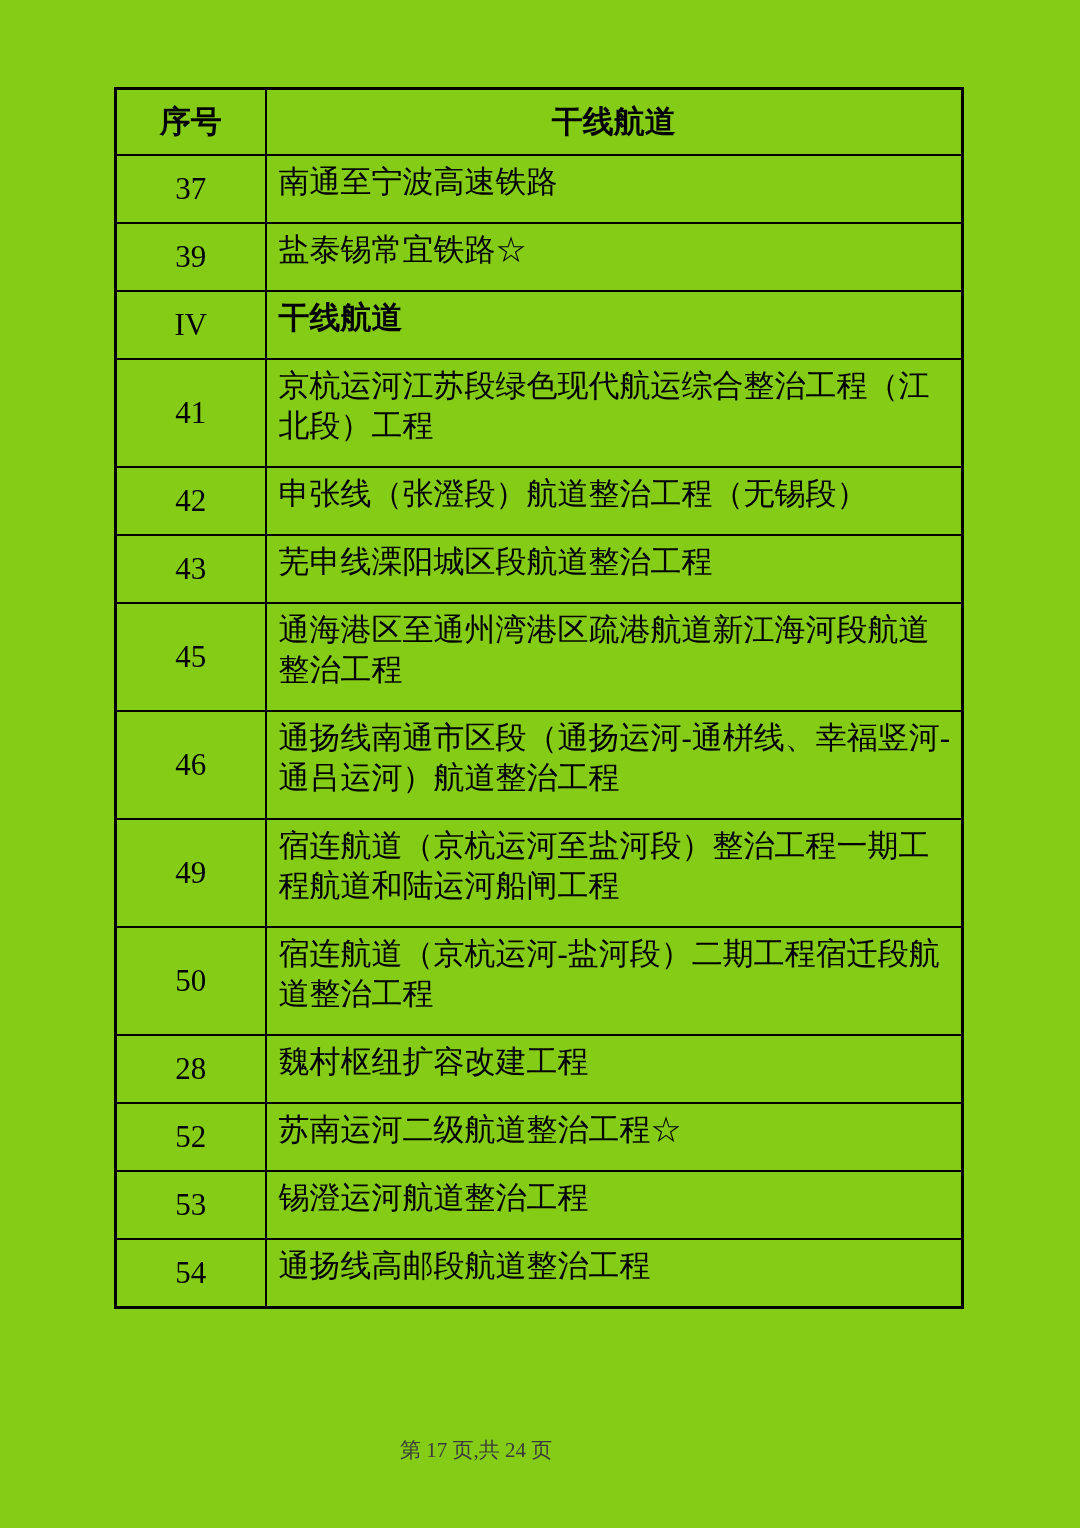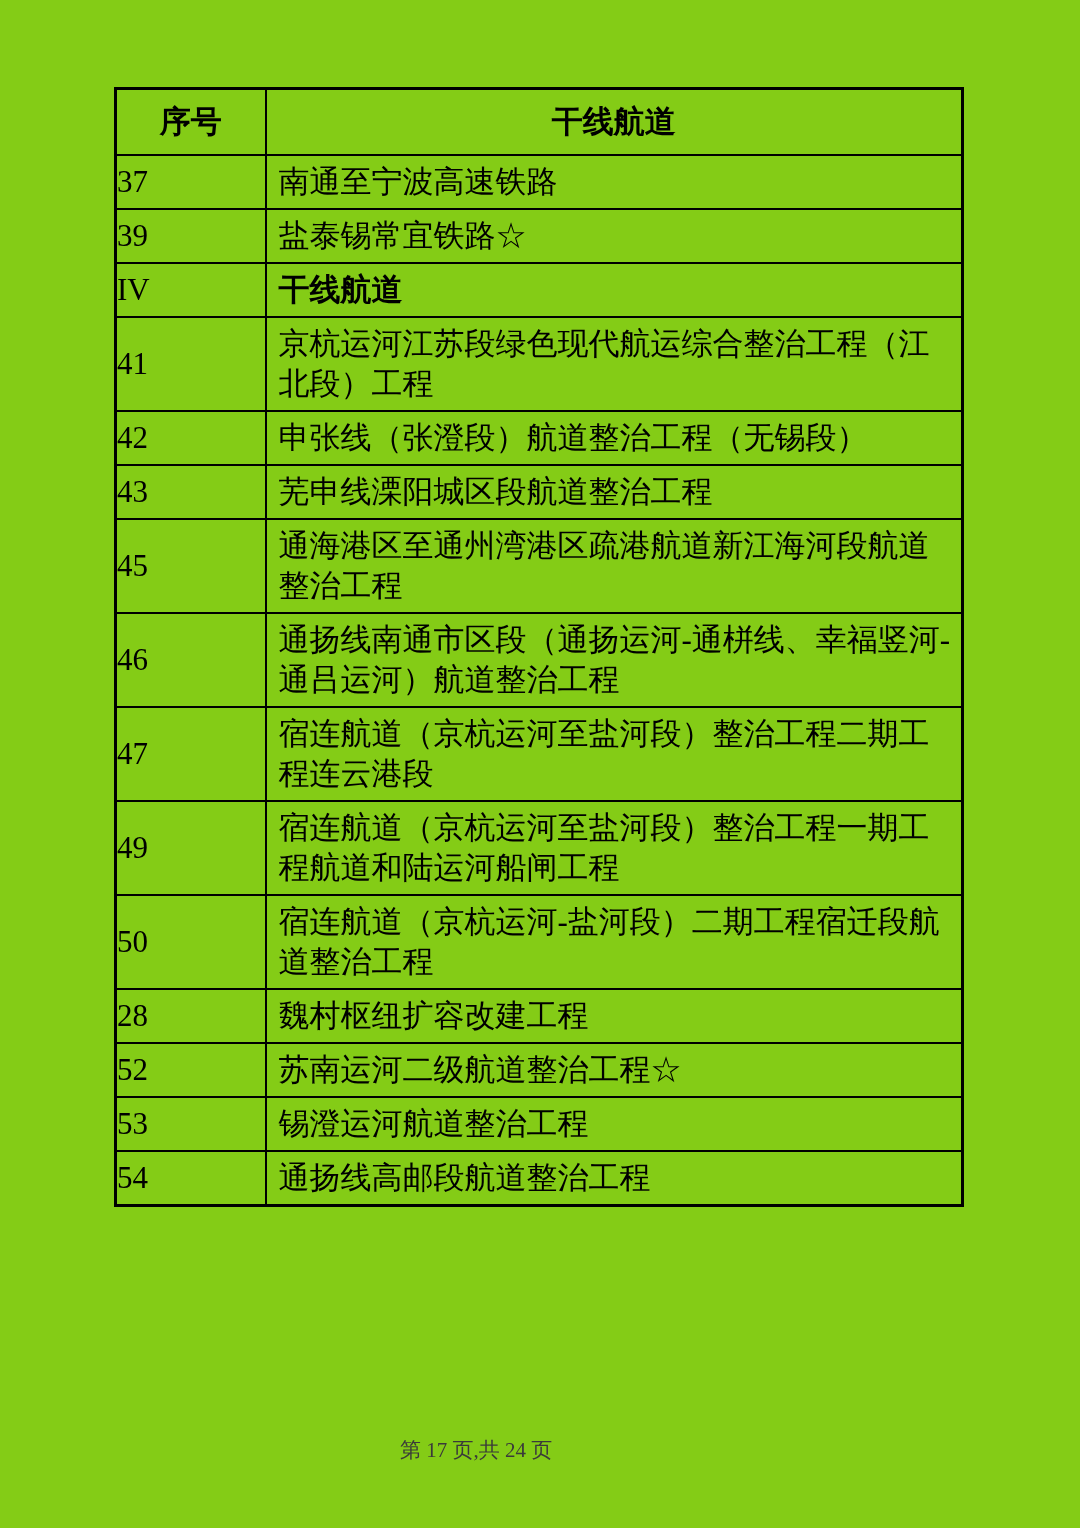--- a/index.html
+++ b/index.html
@@ -34,26 +34,26 @@
     word-break: break-all;
   }
   .doc-table th {
     font-weight: bold;
     text-align: center;
     padding: 12px 0;
   }
   .col-no-w   { width: 150px; }
   .col-name-w { width: 697px; }
   td.col-no {
-    text-align: left;
+    text-align: center;
     padding: 6px 0;
   }
   td.col-name {
     text-align: left;
-    padding: 6px 6px 6px 12px;
+    padding: 6px 6px 20px 12px;
   }
   tr.section td.col-name {
     font-family: "Liberation Sans", "DejaVu Sans", sans-serif;
     font-weight: bold;
   }
   .page-footer {
     position: absolute;
     left: 0;
     top: 1436px;
     width: 952px;
@@ -106,24 +106,20 @@
         </tr>
         <tr>
           <td class="col-no">45</td>
           <td class="col-name">通海港区至通州湾港区疏港航道新江海河段航道整治工程</td>
         </tr>
         <tr>
           <td class="col-no">46</td>
           <td class="col-name">通扬线南通市区段（通扬运河-通栟线、幸福竖河-通吕运河）航道整治工程</td>
         </tr>
         <tr>
-          <td class="col-no">47</td>
-          <td class="col-name">宿连航道（京杭运河至盐河段）整治工程二期工程连云港段</td>
-        </tr>
-        <tr>
           <td class="col-no">49</td>
           <td class="col-name">宿连航道（京杭运河至盐河段）整治工程一期工程航道和陆运河船闸工程</td>
         </tr>
         <tr>
           <td class="col-no">50</td>
           <td class="col-name">宿连航道（京杭运河-盐河段）二期工程宿迁段航道整治工程</td>
         </tr>
         <tr>
           <td class="col-no">28</td>
           <td class="col-name">魏村枢纽扩容改建工程</td>

